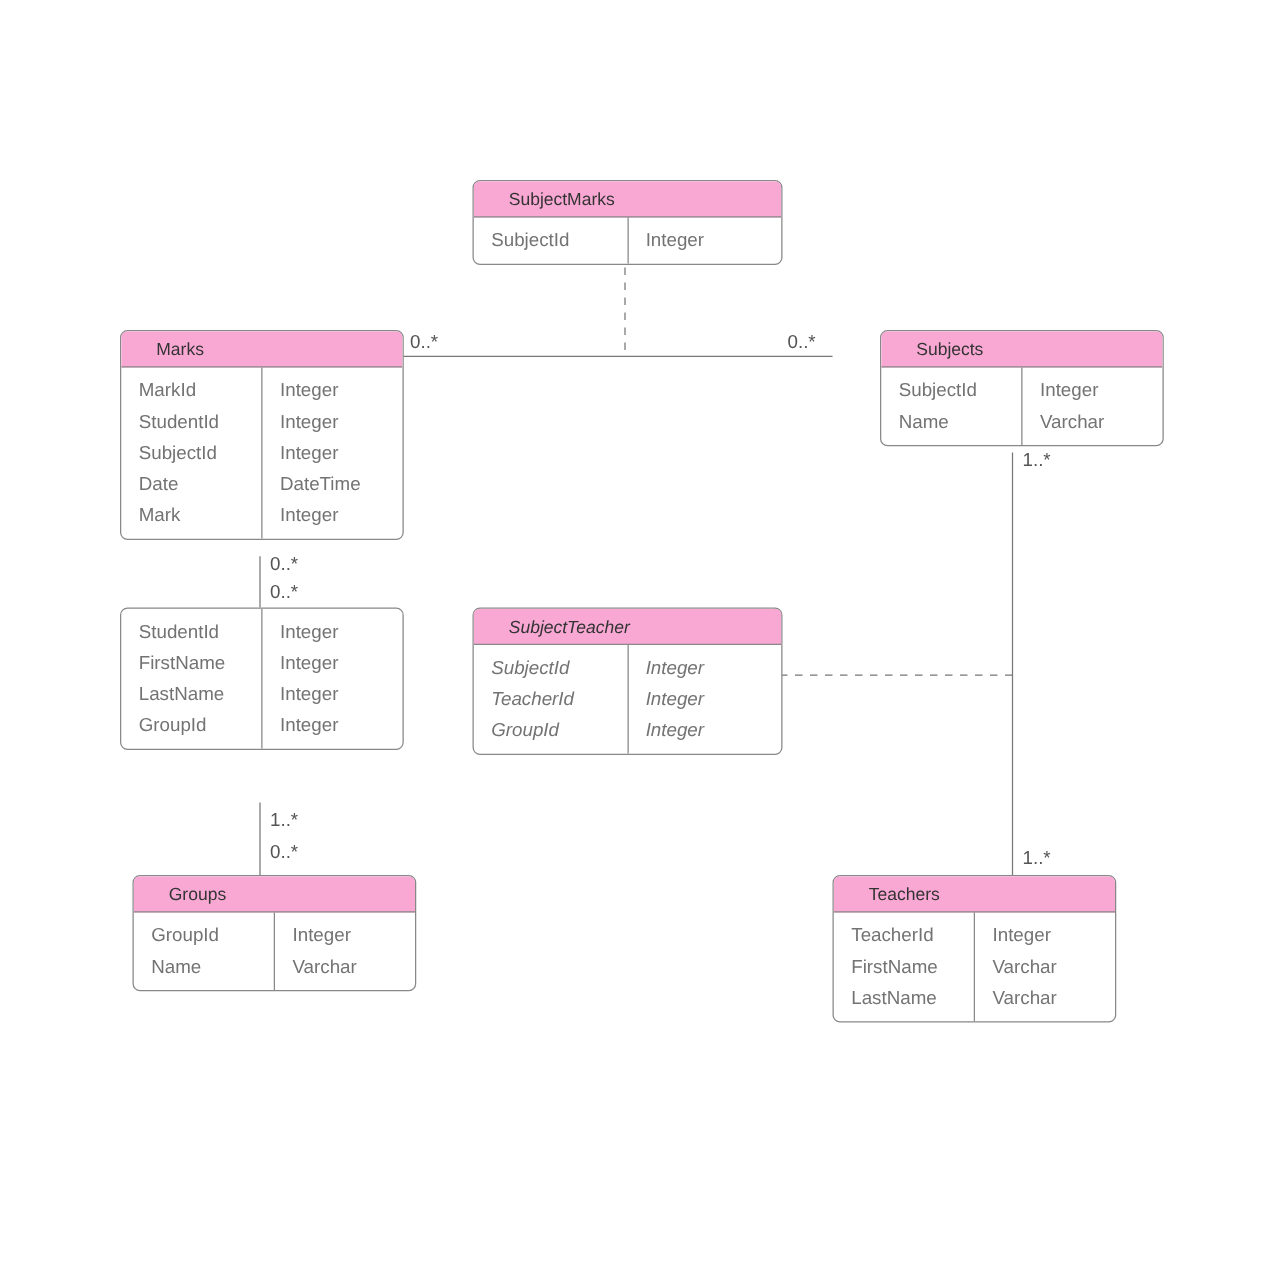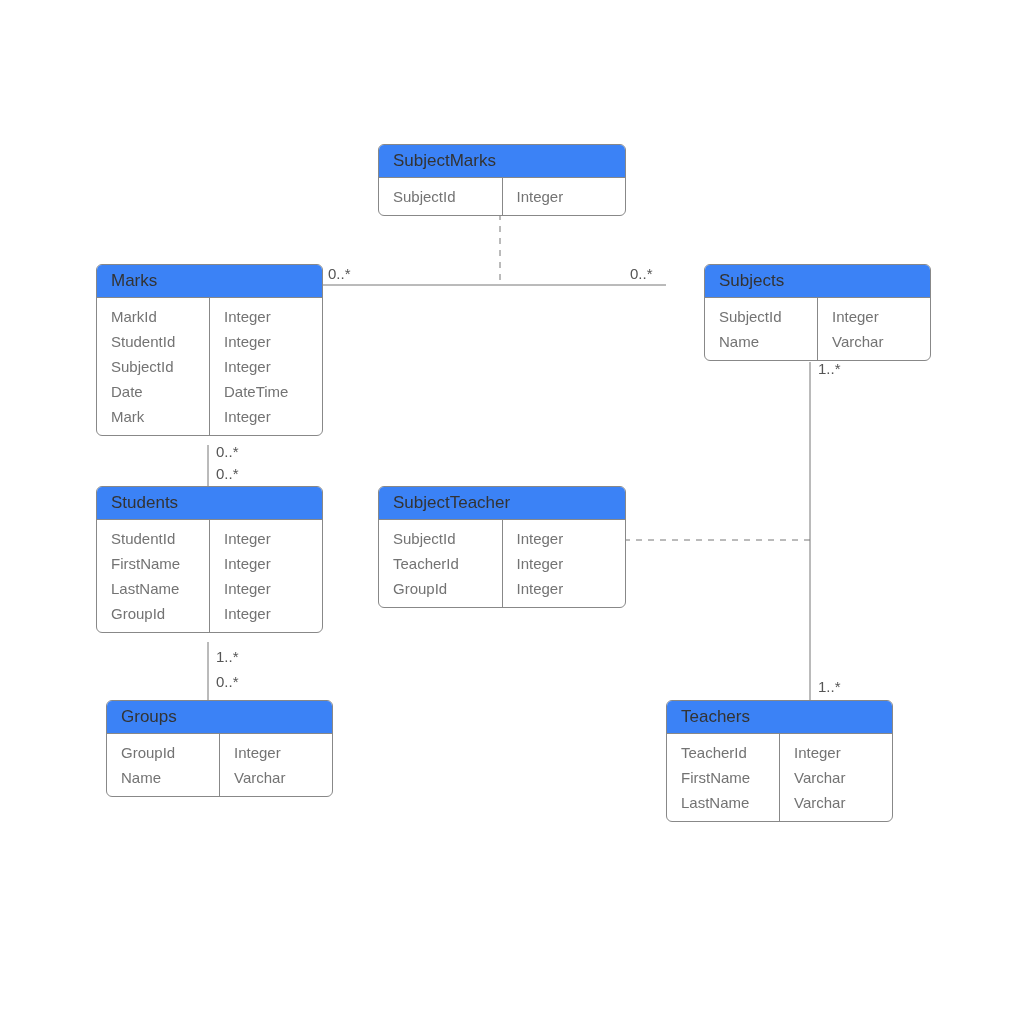--- a/index.html
+++ b/index.html
@@ -20,24 +20,24 @@
   pointer-events: none;
 }
 .entity {
   position: absolute;
   border: 1px solid #888;
   border-radius: 6px;
   background: #fff;
   overflow: hidden;
 }
 .entity .title {
-  background: #3b82f6;
+  background: #f9a8d4;
   border-bottom: 1px solid #888;
-  padding: 6px 14px;
-  font-size: 17px;
+  padding: 6px 28px;
+  font-size: 14px;
   color: #333;
 }
 .entity .rows {
   display: flex;
 }
 .entity .col {
   flex: 1 1 0;
   padding: 6px 0;
 }
 .entity .col.left {
@@ -46,21 +46,21 @@
 .entity .cell {
   padding: 4px 14px;
   white-space: nowrap;
   color: #737373;
 }
 
 #ent-subjectmarks { left: 378px; top: 144px; width: 246px; }
 #ent-marks        { left: 96px;  top: 264px; width: 225px; }
 #ent-subjects     { left: 704px; top: 264px; width: 225px; }
 #ent-students     { left: 96px;  top: 486px; width: 225px; }
-#ent-subjectteacher{left: 378px; top: 486px; width: 246px; }
+#ent-subjectteacher{left: 378px; top: 486px; width: 246px; font-style: italic; }
 #ent-groups       { left: 96px;  top: 700px; width: 225px; margin-left: 10px; }
 #ent-teachers     { left: 666px; top: 700px; width: 225px; }
 
 .cardlabel {
   position: absolute;
   font-size: 15px;
   color: #555;
   white-space: nowrap;
 }
 </style>
@@ -130,21 +130,20 @@
         <div class="cell">Name</div>
       </div>
       <div class="col">
         <div class="cell">Integer</div>
         <div class="cell">Varchar</div>
       </div>
     </div>
   </div>
 
   <div id="ent-students" class="entity">
-    <div class="title">Students</div>
     <div class="rows">
       <div class="col left">
         <div class="cell">StudentId</div>
         <div class="cell">FirstName</div>
         <div class="cell">LastName</div>
         <div class="cell">GroupId</div>
       </div>
       <div class="col">
         <div class="cell">Integer</div>
         <div class="cell">Integer</div>

